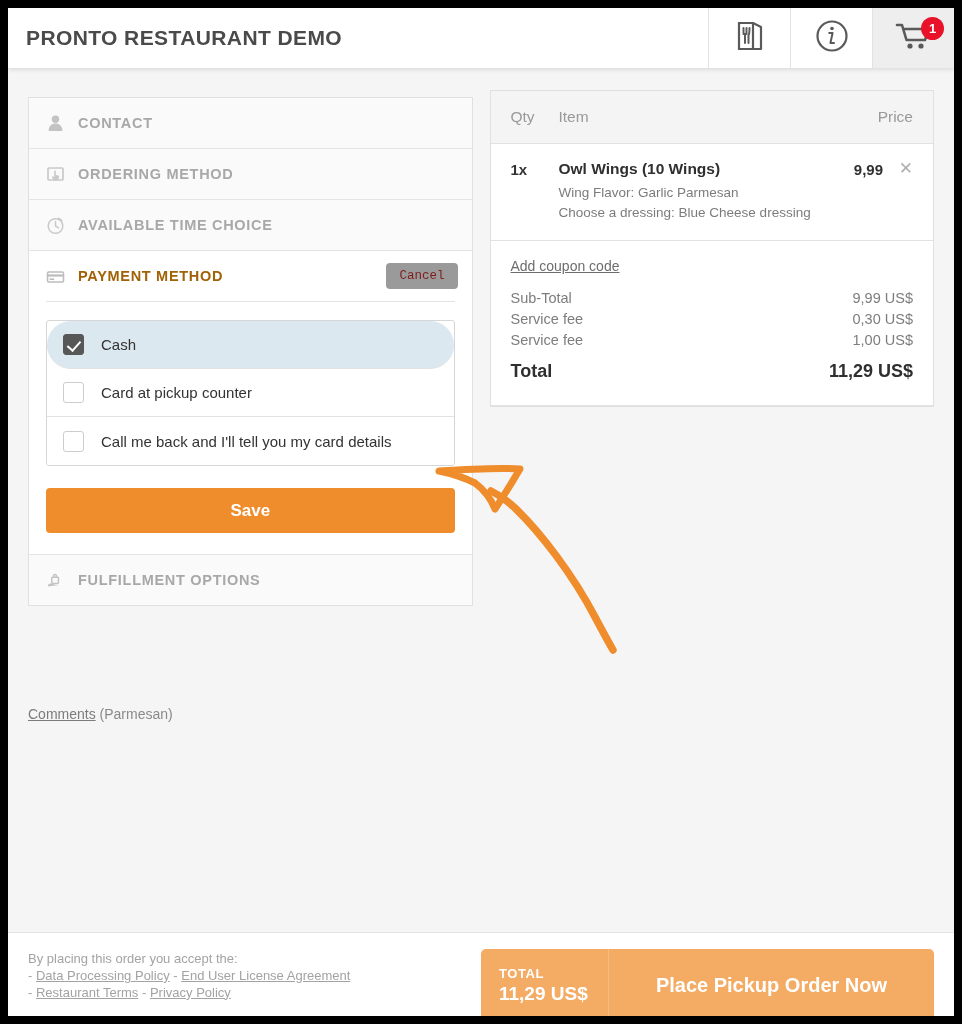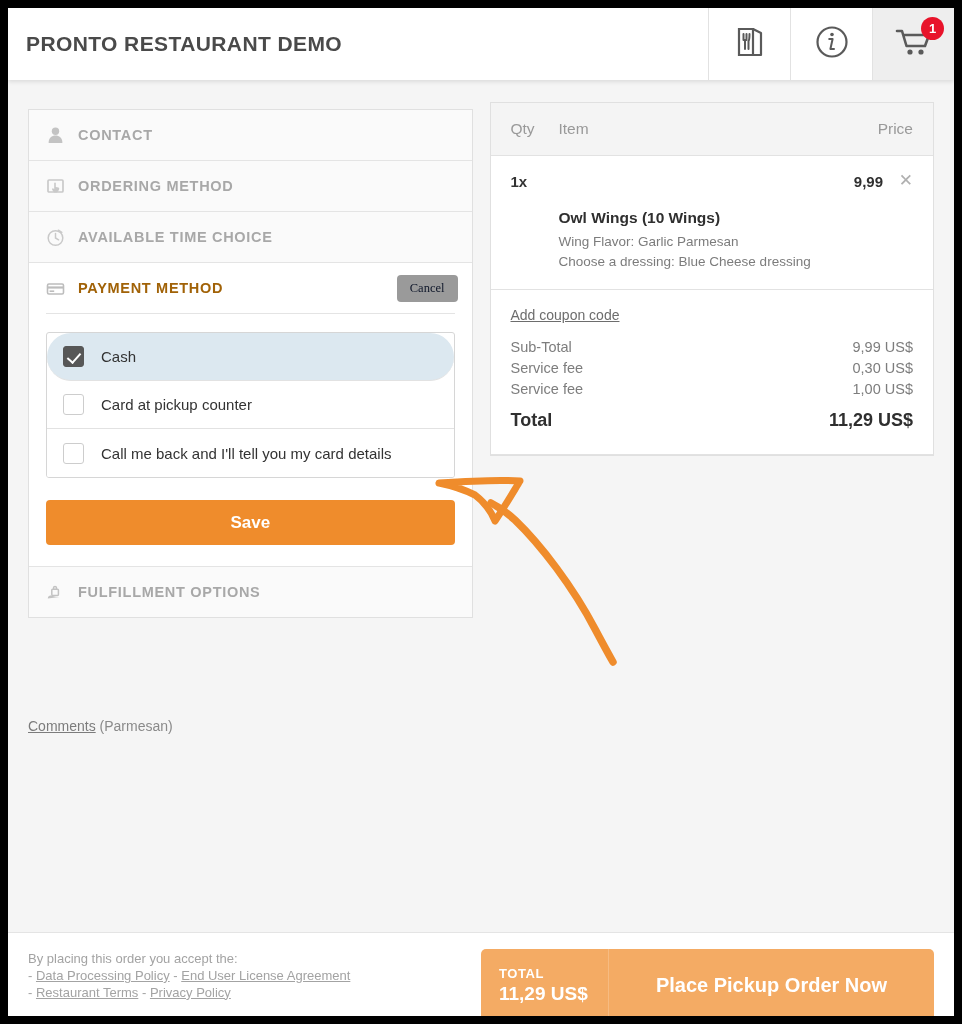--- a/index.html
+++ b/index.html
@@ -16,21 +16,21 @@
     position: absolute;
     left: 8px; top: 8px;
     width: 946px; height: 1008px;
     background: #f5f5f5;
     overflow: hidden;
   }
 
   
   #header {
     position: relative;
-    height: 72px;
+    height: 60px;
     background: #ffffff;
     display: flex;
     align-items: stretch;
     box-shadow: 0 2px 4px rgba(0,0,0,0.10);
     z-index: 5;
   }
   #brand-title {
     flex: 1;
     display: flex;
     align-items: center;
@@ -100,25 +100,25 @@
     letter-spacing: 0.7px;
     color: #a8a8a8;
     text-transform: uppercase;
     flex: 1;
   }
   .acc-section.open .acc-head .label { color: #a16207; }
   .acc-icon { width: 19px; height: 19px; display: block; flex: 0 0 19px; }
 
   #cancel-button {
     background: #9a9a9a;
-    color: #0f172a;
+    color: #7f1d1d;
     border: none;
     border-radius: 4px;
     font-size: 12.5px;
-    font-family: Liberation Serif, serif;
+    font-family: Liberation Mono, monospace;
     padding: 6px 13px;
     cursor: pointer;
   }
 
   .acc-body { padding: 0 17px 0 17px; }
   .divider-line { height: 1px; background: #e4e4e4; margin: 0 0 18px 0; }
 
   #payment-options {
     border: 1px solid #d6d6d6;
     border-radius: 3px;
@@ -207,21 +207,21 @@
     padding: 16px 20px 18px 20px;
     border-bottom: 1px solid #e2e2e2;
   }
   .ci-qty {
     width: 48px;
     font-size: 15px;
     font-weight: bold;
     color: #333333;
     padding-top: 1px;
   }
-  .ci-main { flex: 1; margin-top: 37px; }
+  .ci-main { flex: 1; }
   .ci-name {
     font-size: 15.5px;
     font-weight: bold;
     color: #2f2f2f;
     margin-bottom: 5px;
   }
   .ci-opt { font-size: 13.5px; color: #7c7c7c; line-height: 1.45; }
   .ci-price {
     font-size: 15px;
     font-weight: bold;

